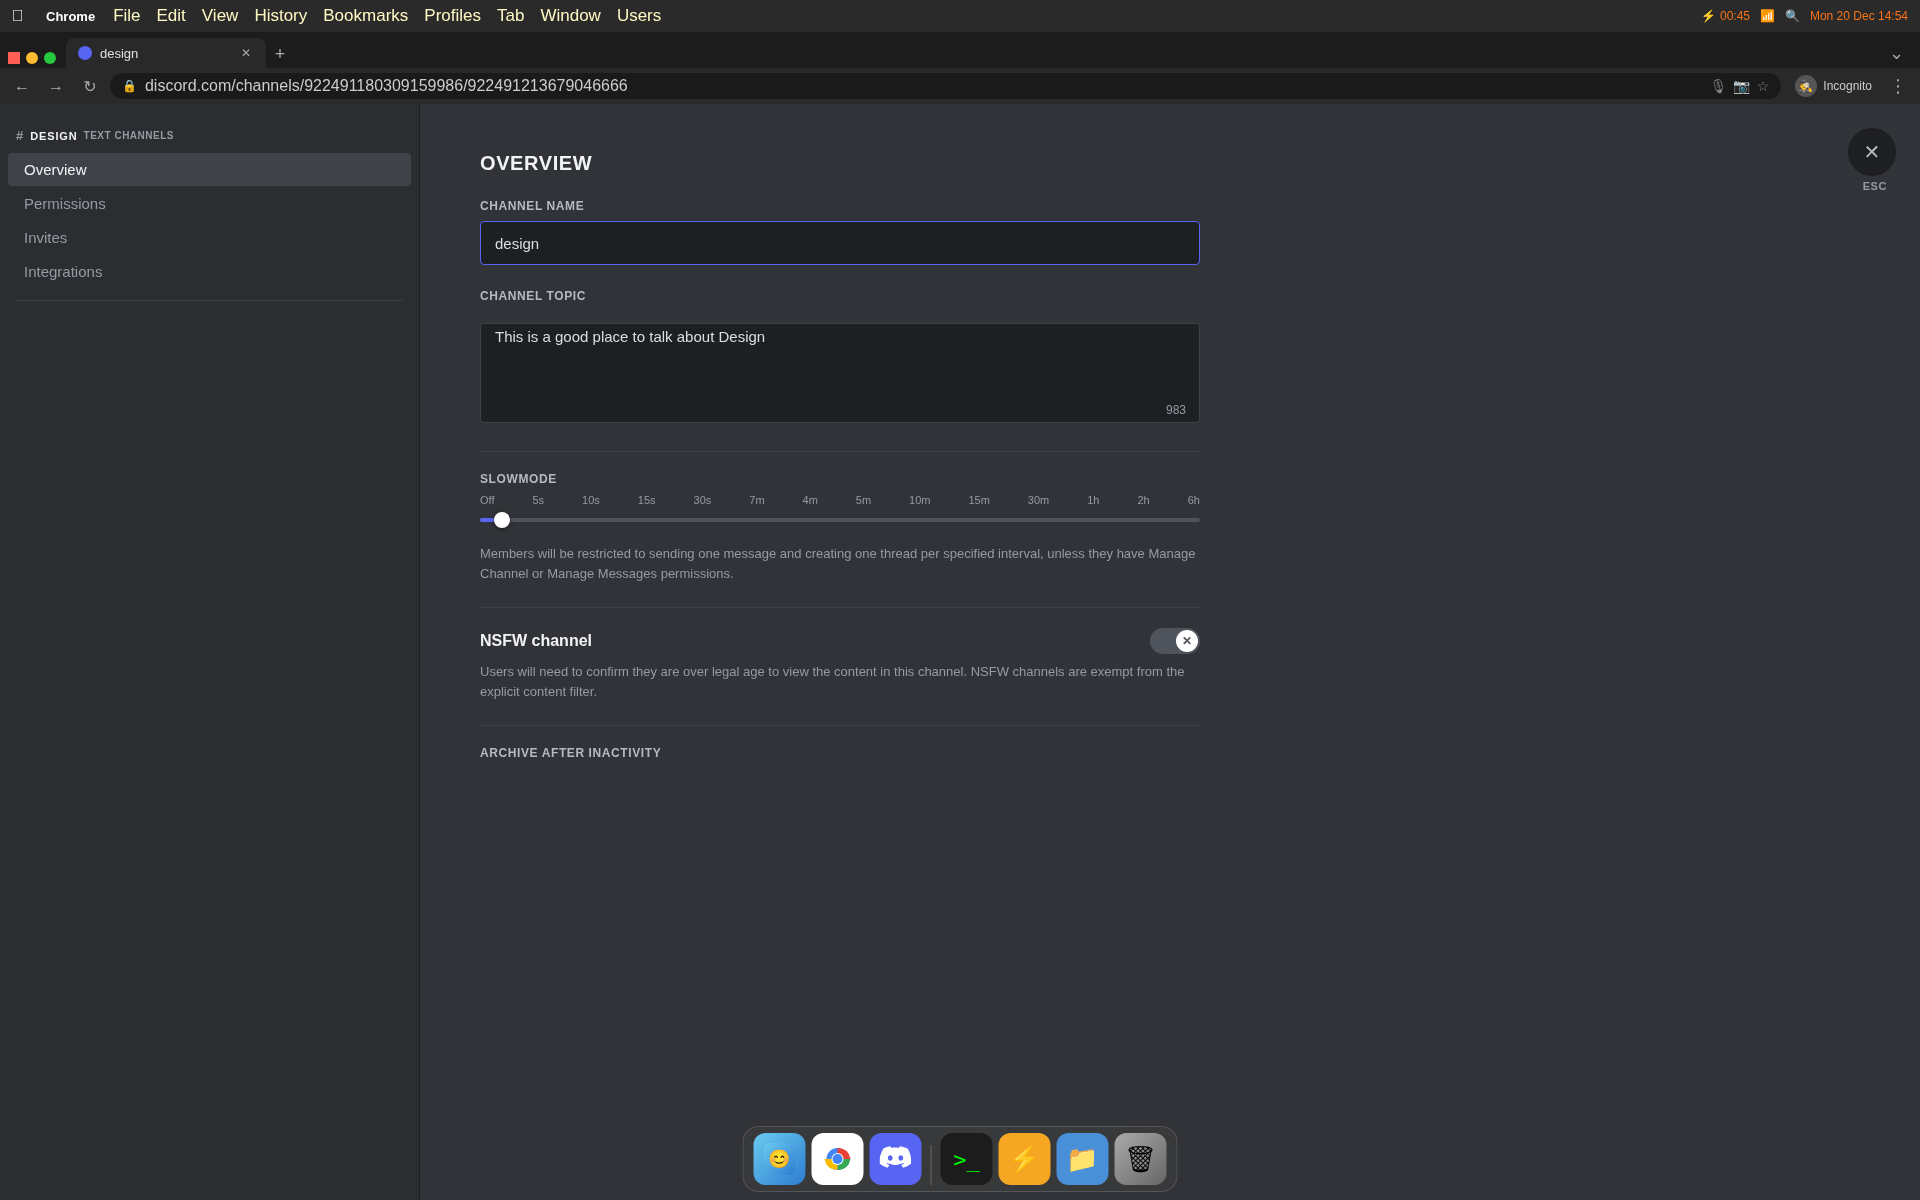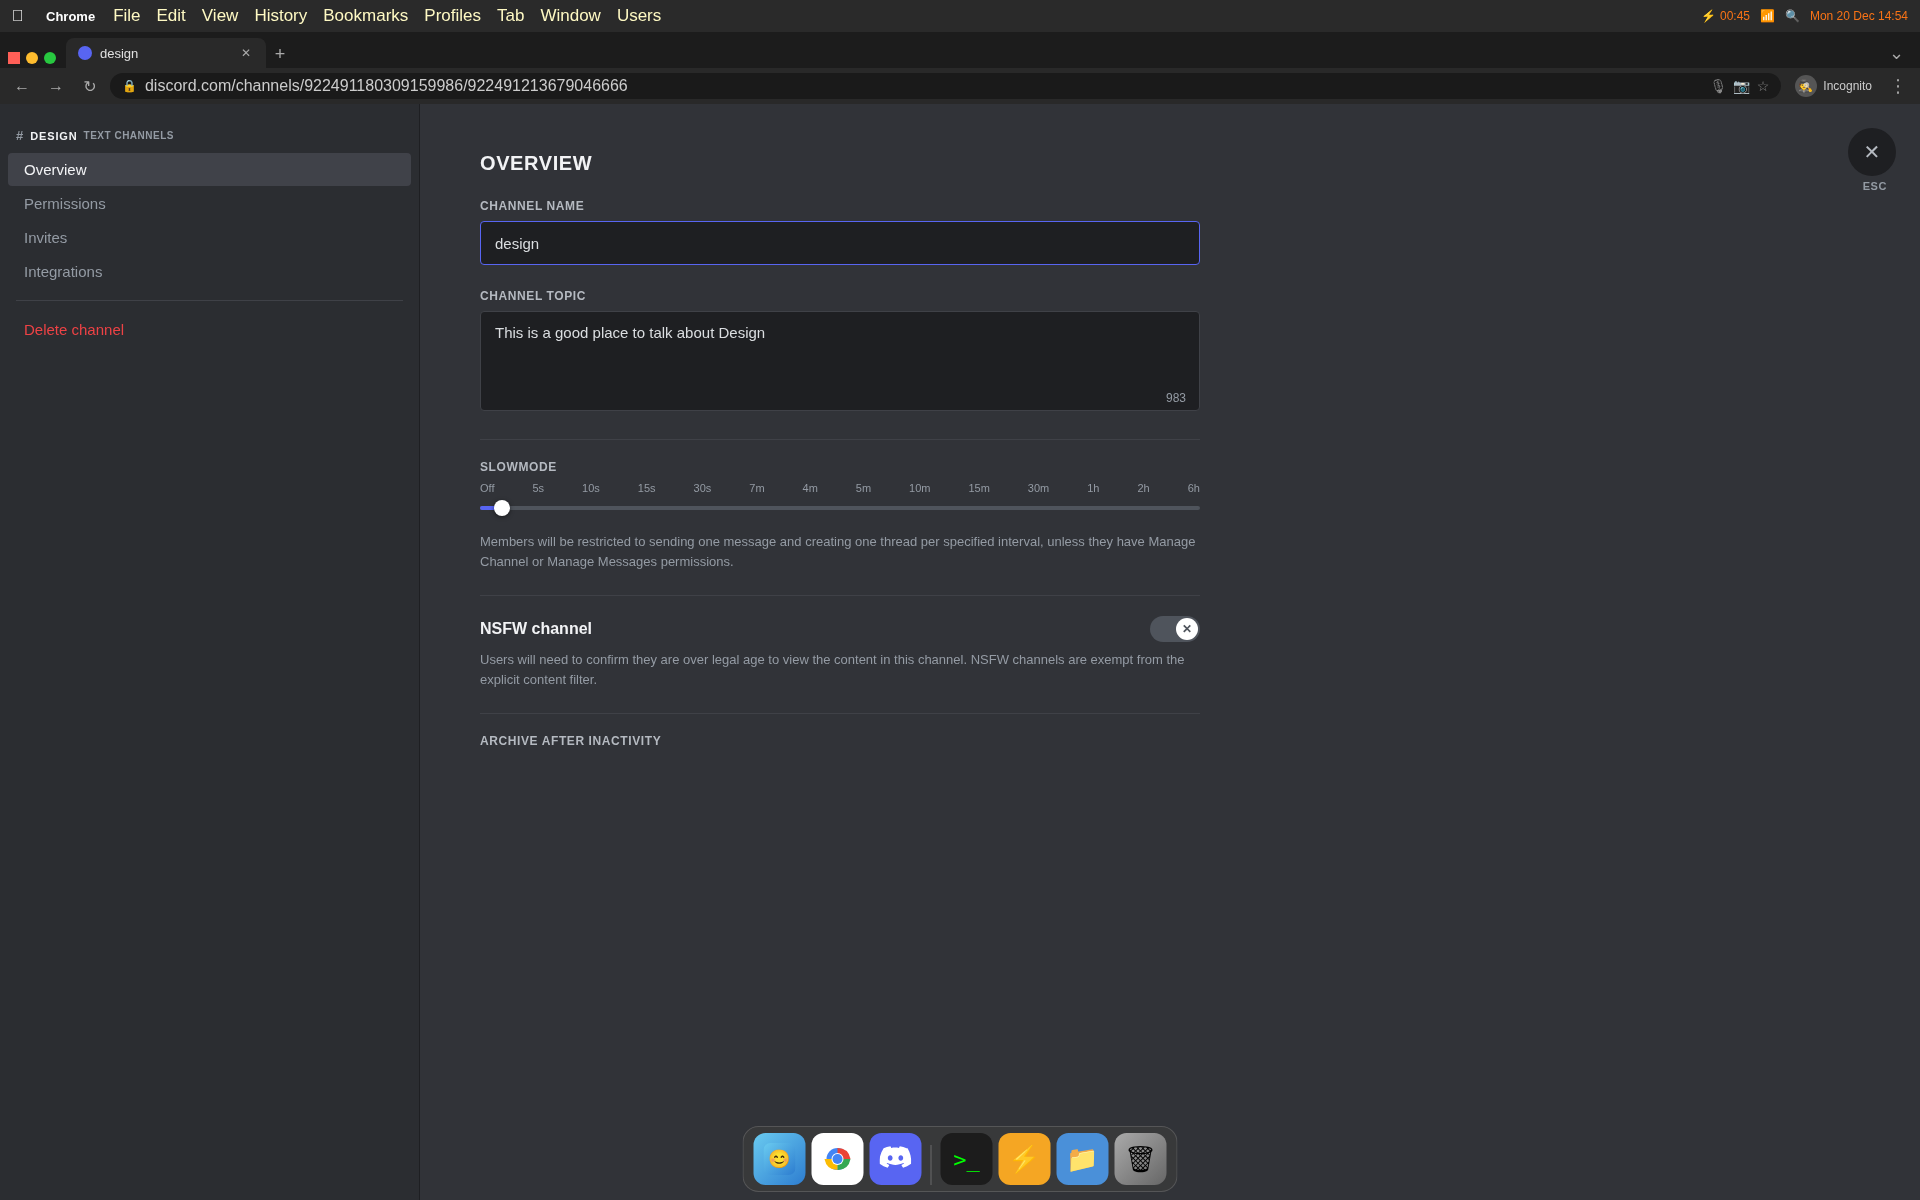--- a/index.html
+++ b/index.html
@@ -314,27 +314,28 @@
     }
 
     
     .channel-topic-area {
       width: 100%;
       max-width: 720px;
       height: 100px;
       background: #1e1f22;
       border: 1.5px solid #3f4147;
       border-radius: 4px;
-      padding: 12px 14px;
+      padding: 4px 14px;
       font-size: 15px;
       color: #dbdee1;
       outline: none;
       resize: none;
       font-family: inherit;
       position: relative;
+      margin-top: 12px;
     }
     .textarea-wrapper {
       position: relative;
       width: 100%;
       max-width: 720px;
       margin-bottom: 24px;
     }
     .char-count {
       position: absolute;
       bottom: 10px;
@@ -584,23 +585,20 @@
         <span>Permissions</span>
       </div>
       <div class="sidebar-nav-item">
         <span>Invites</span>
       </div>
       <div class="sidebar-nav-item">
         <span>Integrations</span>
       </div>
     </nav>
     <div class="sidebar-divider"></div>
-    <div class="sidebar-delete">
-      <span>Delete channel</span>
-    </div>
   </div>
 
   <div class="main-content">
 
     
     <div class="close-button">
       <span style="font-size:20px;color:#b5bac1;">✕</span>
     </div>
     <div class="close-label">ESC</div>
 

